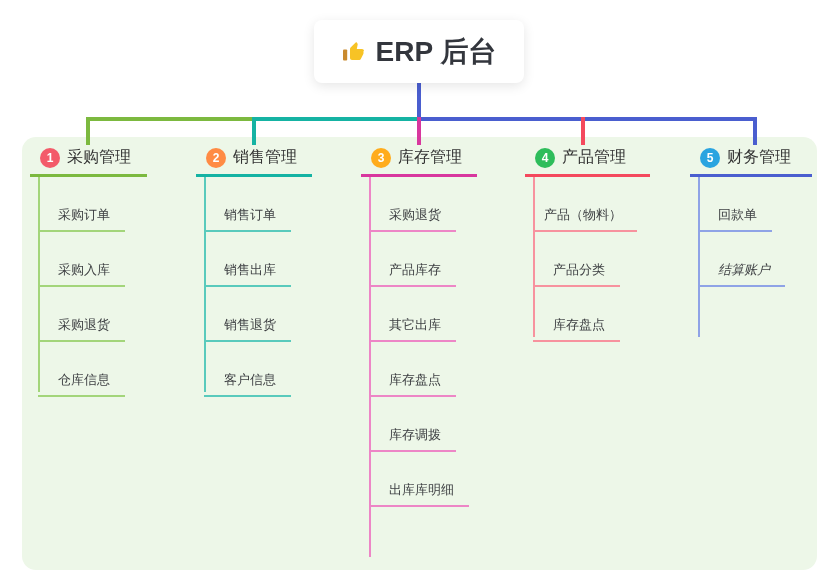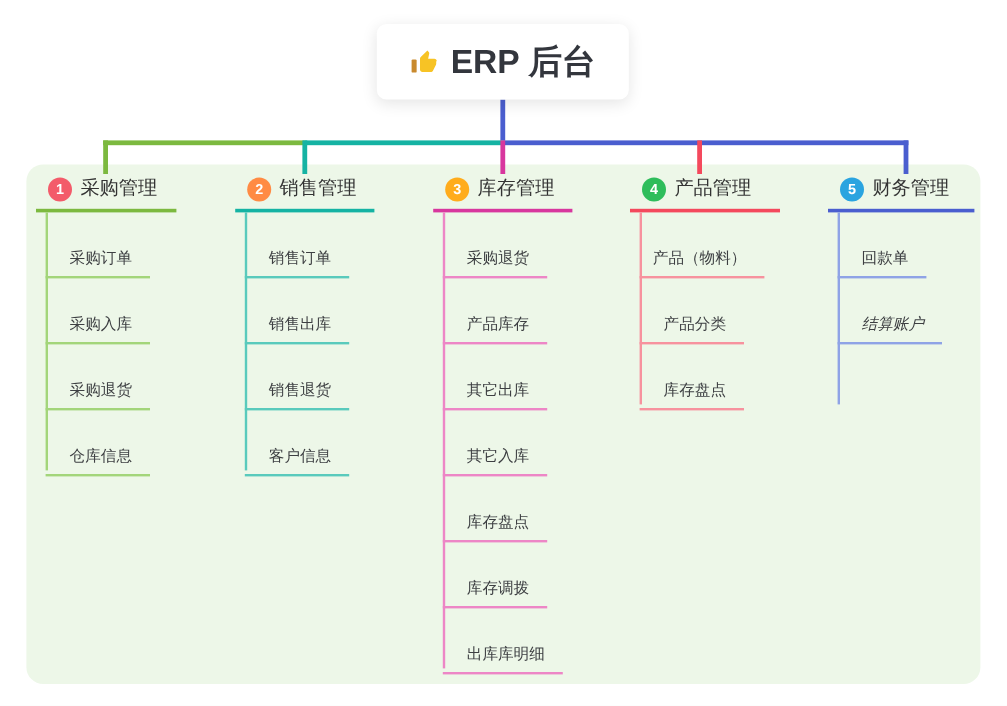--- a/index.html
+++ b/index.html
@@ -134,23 +134,20 @@
       <div class="child">
           <span class="child-label" style="border-bottom-color: rgb(237, 134, 198);">采购退货</span>
         </div>
       <div class="child">
           <span class="child-label" style="border-bottom-color: rgb(237, 134, 198);">产品库存</span>
         </div>
       <div class="child">
           <span class="child-label" style="border-bottom-color: rgb(237, 134, 198);">其它出库</span>
         </div>
       <div class="child">
-          <span class="child-label" style="border-bottom-color: rgb(237, 134, 198);">其它入库</span>
-        </div>
-      <div class="child">
           <span class="child-label" style="border-bottom-color: rgb(237, 134, 198);">库存盘点</span>
         </div>
       <div class="child">
           <span class="child-label" style="border-bottom-color: rgb(237, 134, 198);">库存调拨</span>
         </div>
       <div class="child">
           <span class="child-label" style="border-bottom-color: rgb(237, 134, 198);">出库库明细</span>
         </div>
     </div>
   </div>

